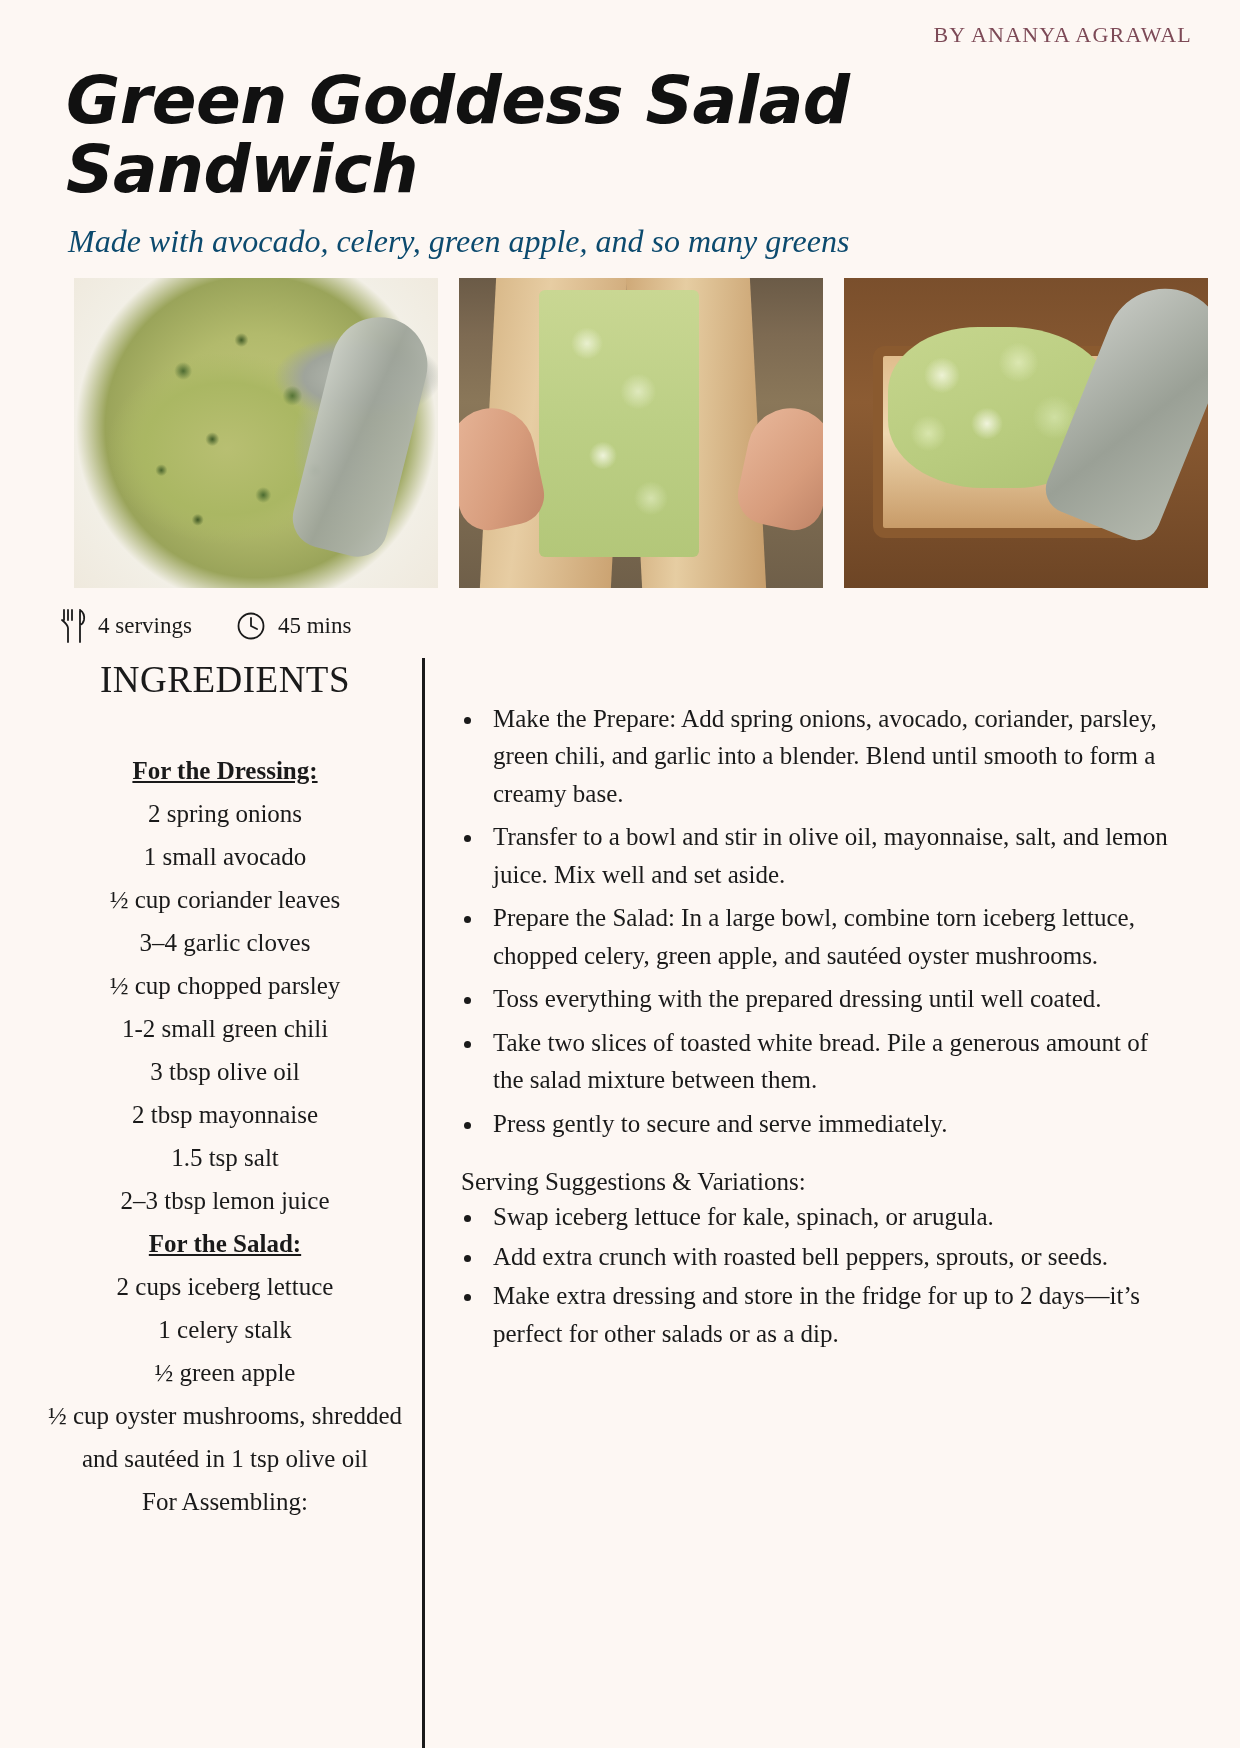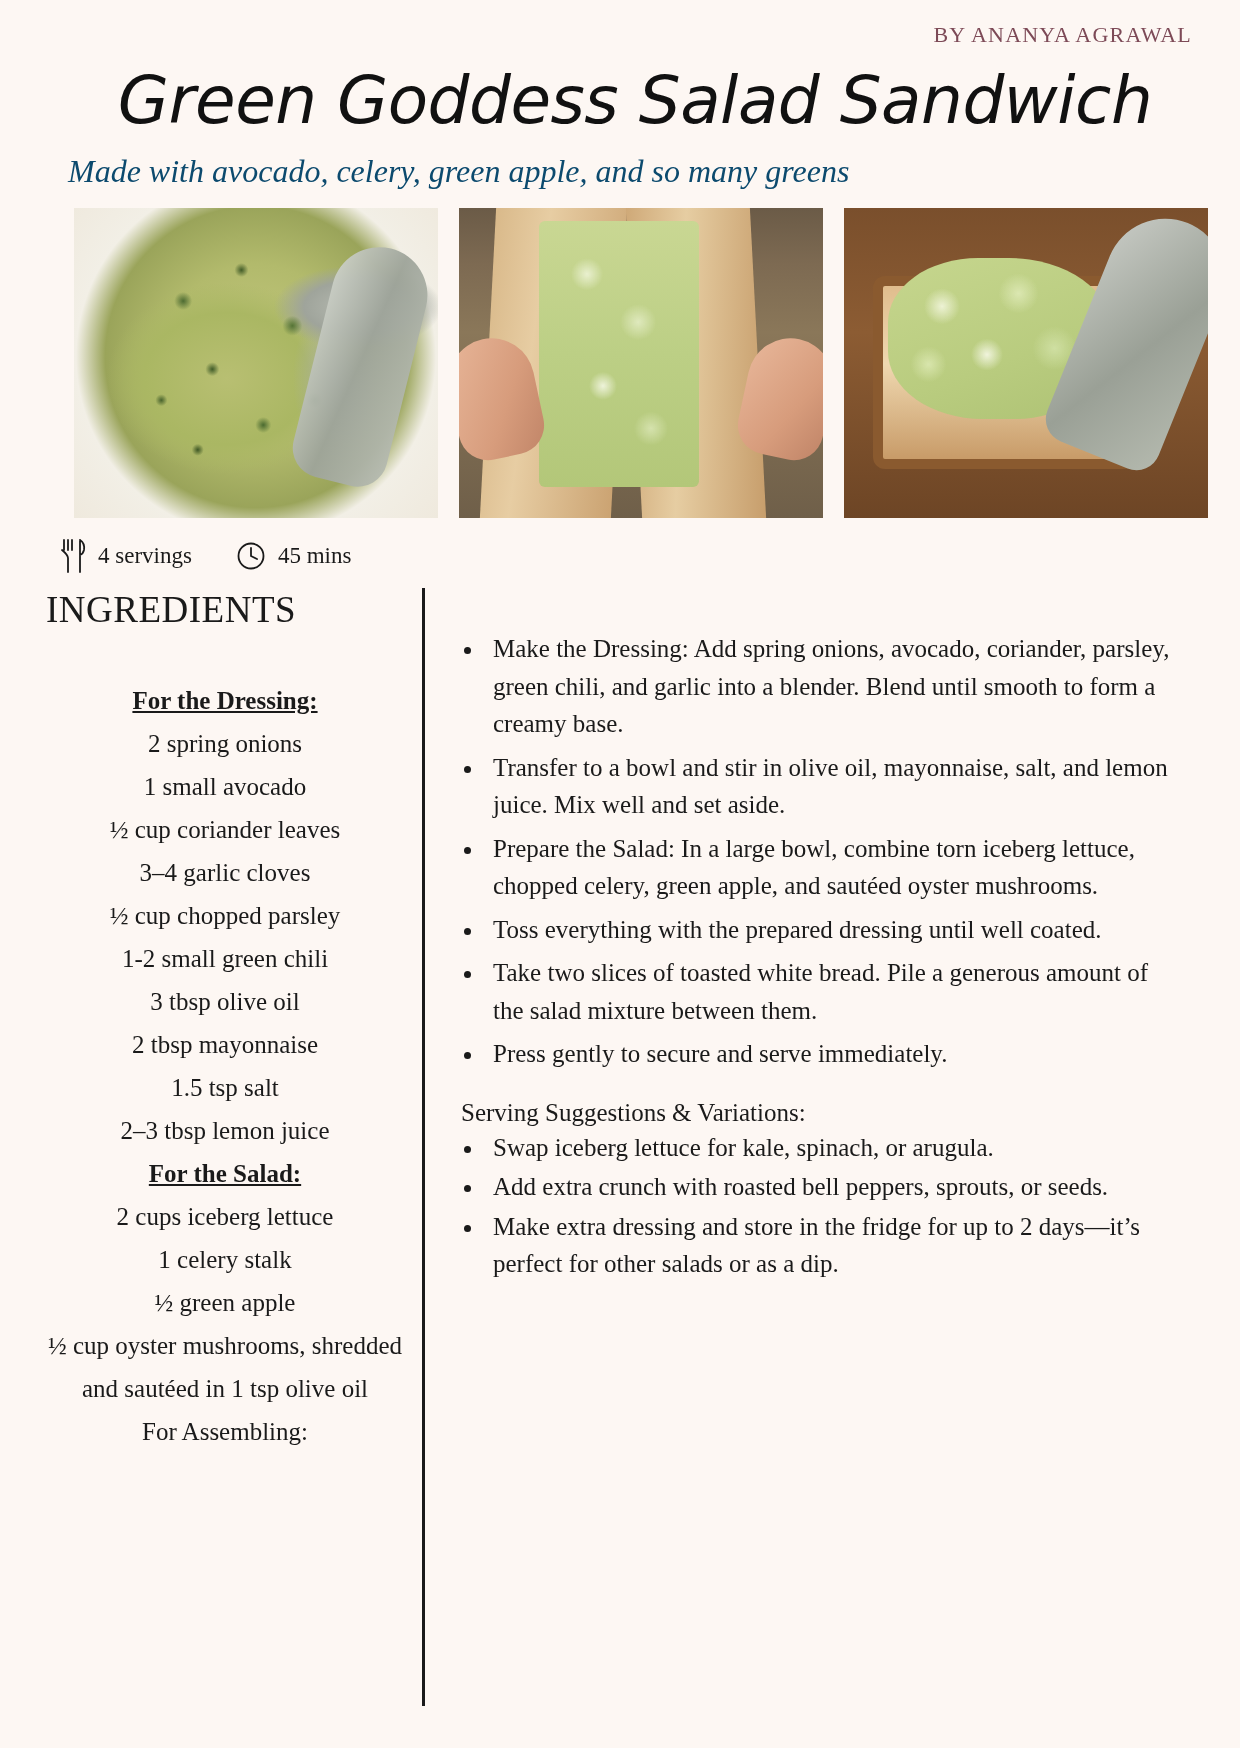--- a/index.html
+++ b/index.html
@@ -24,27 +24,26 @@
     font-family: "Liberation Serif", serif;
     font-size: 22px;
     letter-spacing: 1.2px;
     color: #7d4a57;
     padding-right: 12px;
     padding-top: 6px;
   }
   .title {
     font-family: "DejaVu Sans", sans-serif;
     font-size: 66px;
-    font-weight: 400;
+    font-weight: 700;
     font-style: italic;
     letter-spacing: -0.5px;
     margin: 18px 0 0 30px;
     color: #111;
     line-height: 1.05;
-    text-align: center;
   }
   .subtitle {
     font-family: "Liberation Serif", serif;
     font-style: italic;
     font-size: 32px;
     margin: 18px 0 0 32px;
     color: #0c4a6e;
   }
   .photos {
     display: flex;
@@ -186,20 +185,21 @@
     flex: 1;
     padding: 0 20px 0 34px;
     border-left: 3px solid #1a1a1a;
     margin-left: 10px;
   }
   .sec-head {
     font-family: "Liberation Serif", serif;
     font-size: 37px;
     letter-spacing: 0.5px;
     margin: 0 0 8px 0;
+    text-align: center;
     font-weight: 400;
   }
   .col-dir .sec-head { text-align: left; padding-left: 4px; }
   .ing-list {
     text-align: center;
     font-size: 25px;
     line-height: 1.72;
     margin-top: 48px;
   }
   .ing-sub {
@@ -291,21 +291,21 @@
         <div>2 cups iceberg lettuce</div>
         <div>1 celery stalk</div>
         <div>½ green apple</div>
         <div>½ cup oyster mushrooms, shredded and sautéed in 1 tsp olive oil</div>
         <div>For Assembling:</div>
       </div>
     </div>
 
     <div class="col-dir">
       <ul class="dir-list">
-        <li>Make the Dressing: Add spring onions, avocado, coriander, parsley, green chili, and garlic into a blender. Blend until smooth to form a creamy base.</li>
+        <li>Make the Prepare: Add spring onions, avocado, coriander, parsley, green chili, and garlic into a blender. Blend until smooth to form a creamy base.</li>
         <li> Transfer to a bowl and stir in olive oil, mayonnaise, salt, and lemon juice. Mix well and set aside.</li>
         <li>Prepare the Salad: In a large bowl, combine torn iceberg lettuce, chopped celery, green apple, and sautéed oyster mushrooms.</li>
         <li>Toss everything with the prepared dressing until well coated.</li>
         <li>Take two slices of toasted white bread. Pile a generous amount of the salad mixture between them.</li>
         <li>Press gently to secure and serve immediately.</li>
       </ul>
       <div class="serving-head">Serving Suggestions &amp; Variations:</div>
       <ul class="var-list">
         <li>Swap iceberg lettuce for kale, spinach, or arugula.</li>
         <li>Add extra crunch with roasted bell peppers, sprouts, or seeds.</li>

